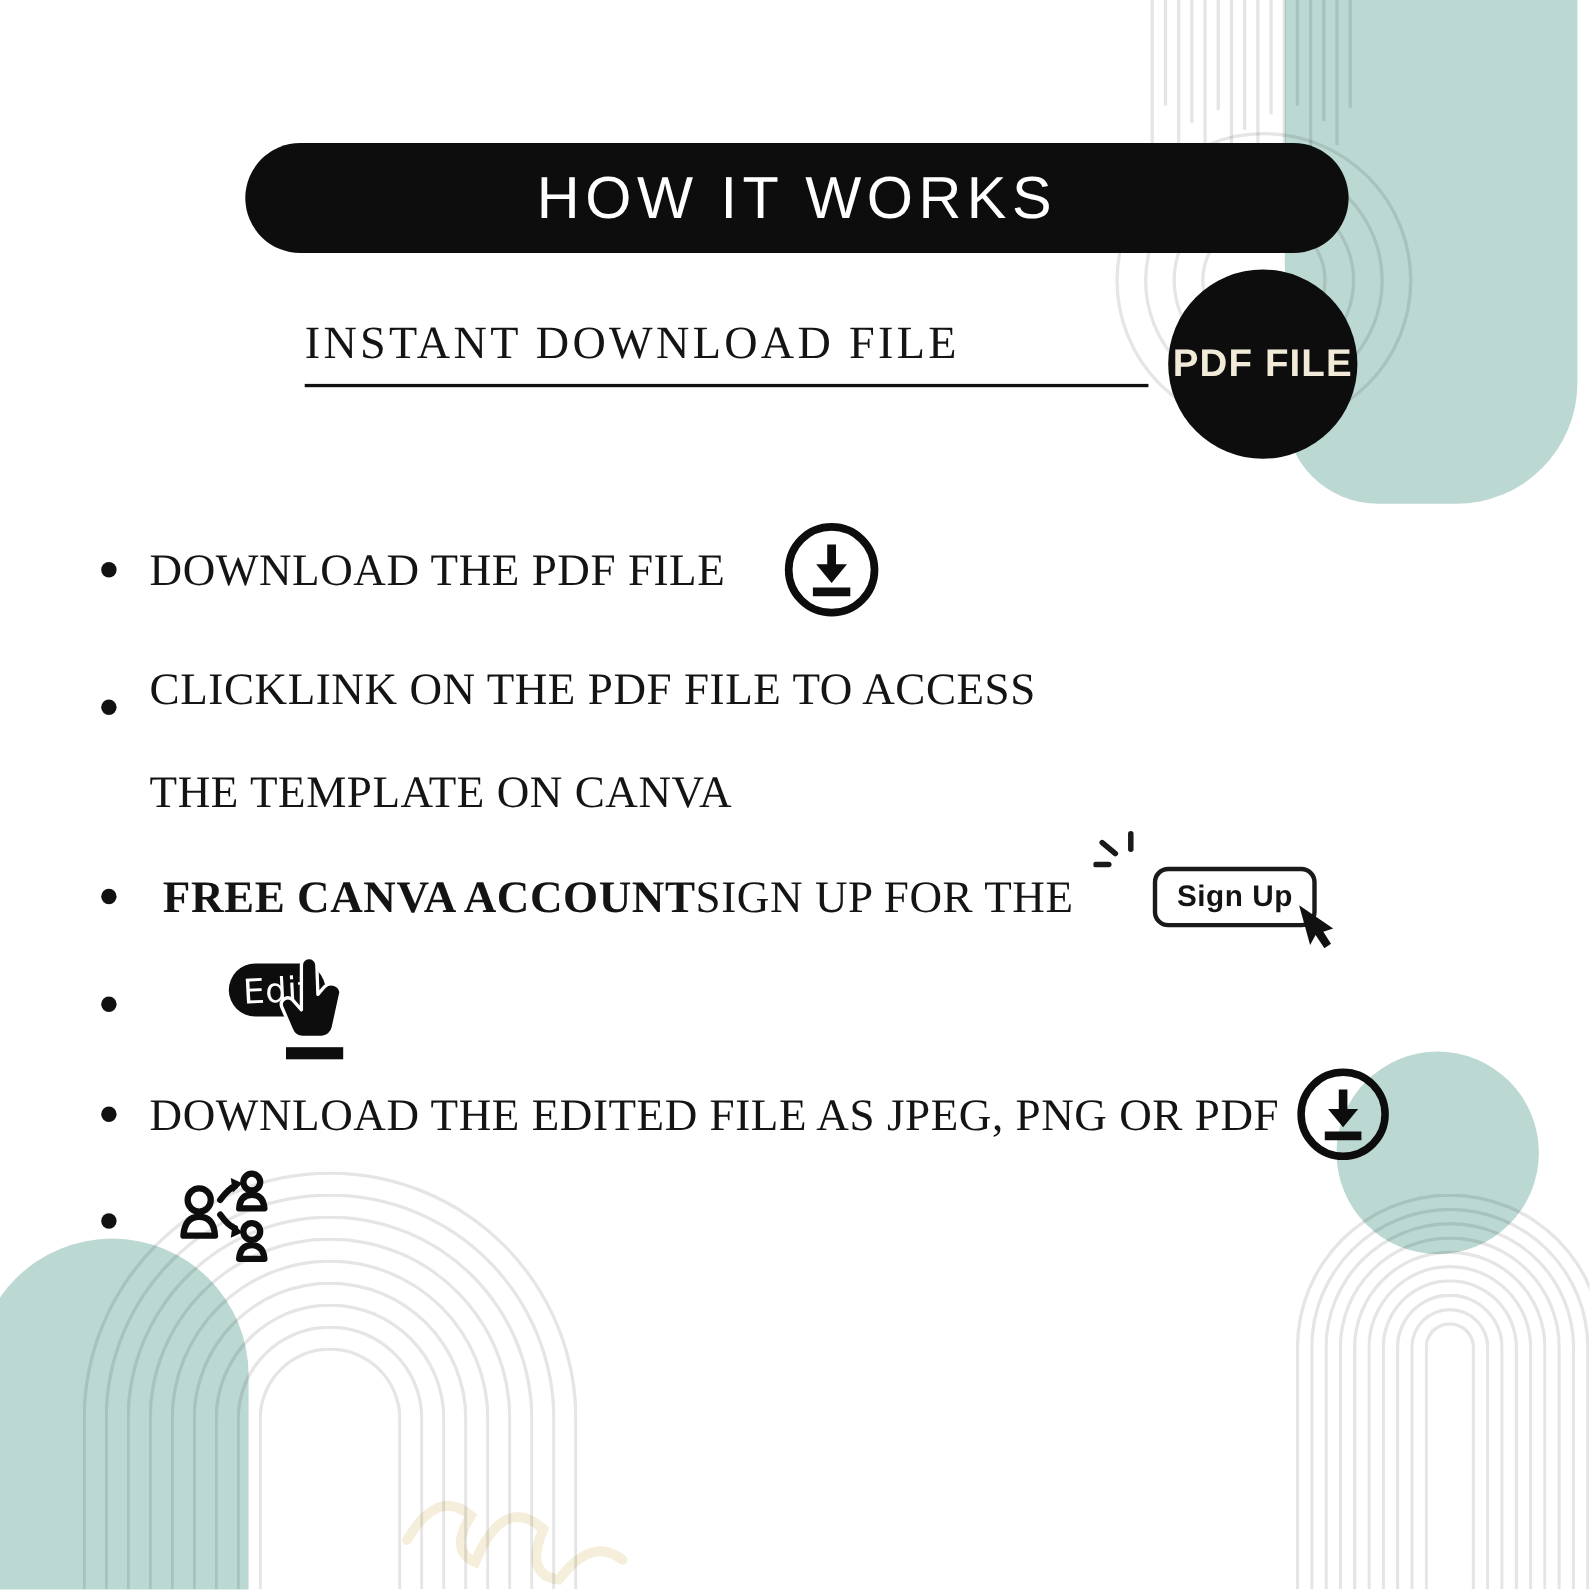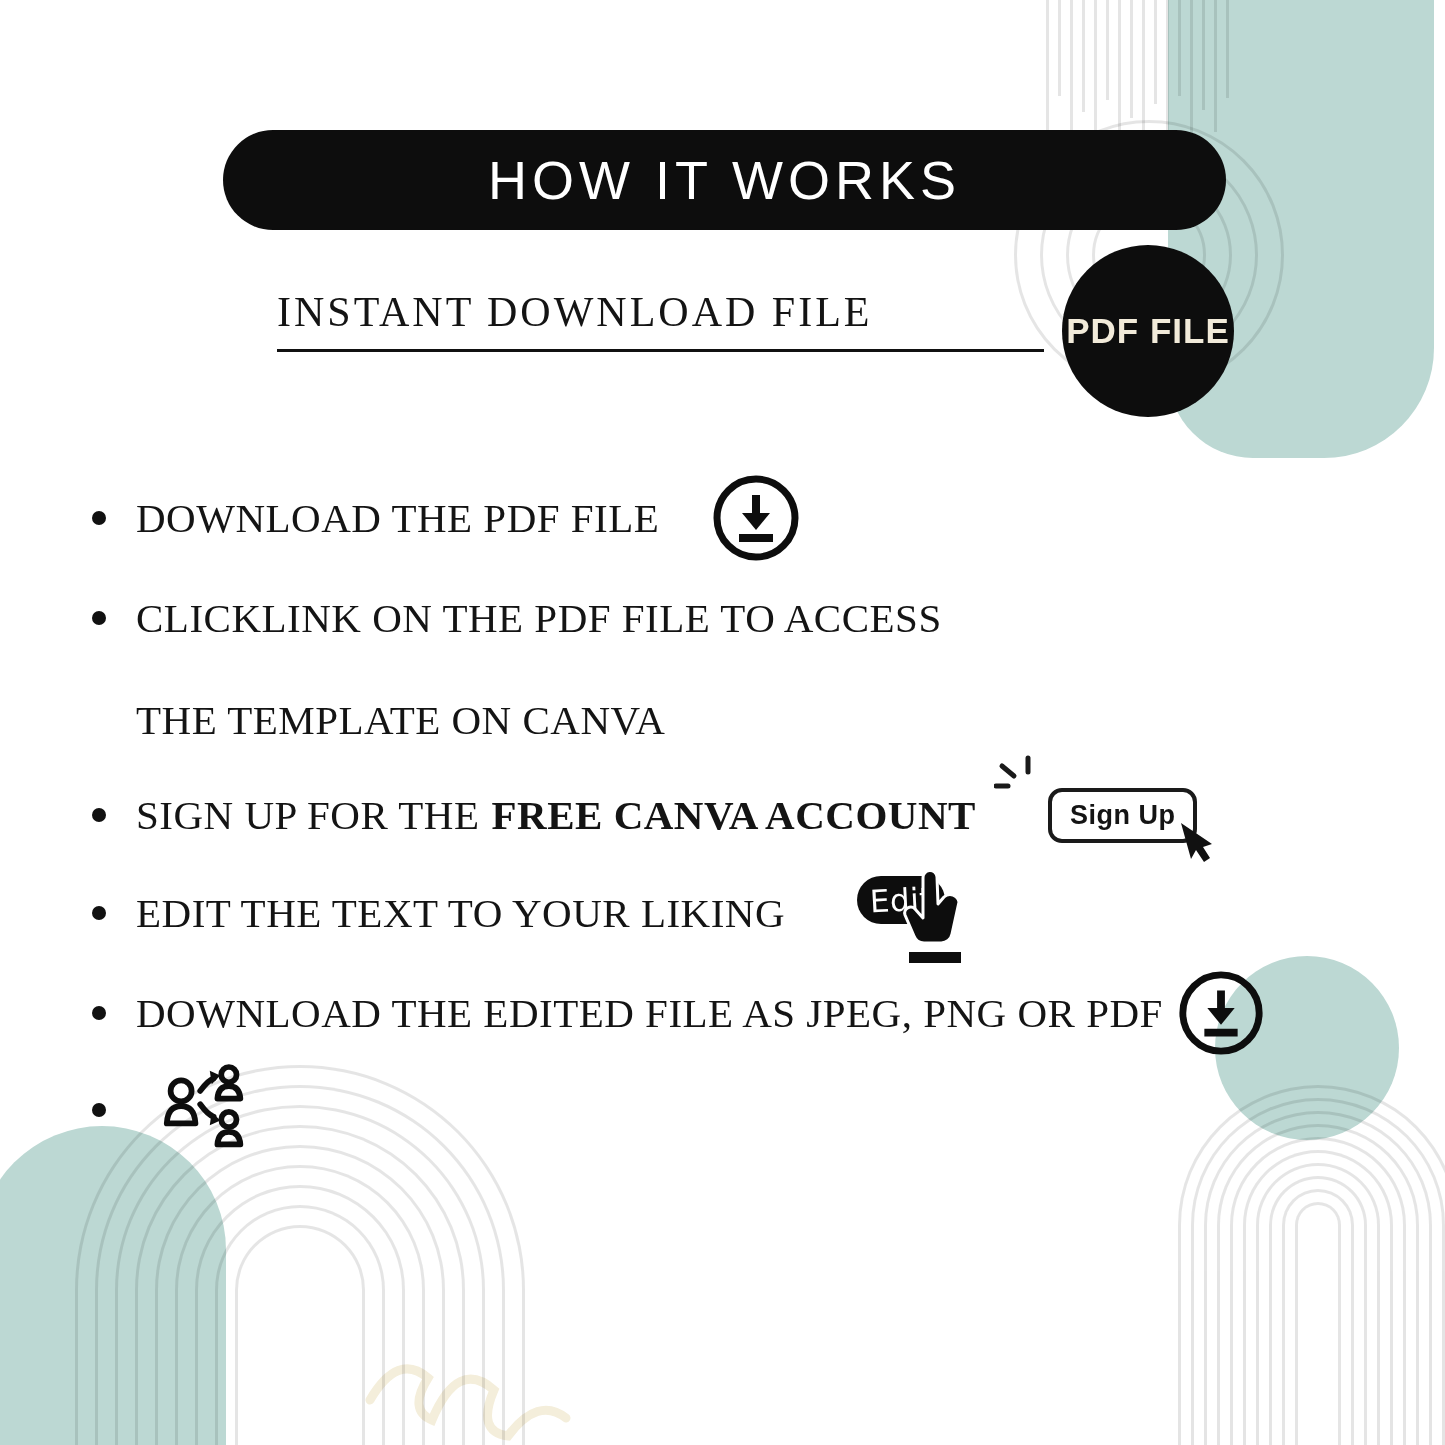--- a/index.html
+++ b/index.html
@@ -127,51 +127,50 @@
   <span class="dot"></span>
   <span class="t">DOWNLOAD THE PDF FILE</span>
   <svg class="icon-gap1" width="94" height="94" viewBox="0 0 94 94">
     <circle cx="47" cy="47" r="39" fill="none" stroke="#0d0d0d" stroke-width="7"></circle>
     <line x1="47" y1="24" x2="47" y2="46" stroke="#0d0d0d" stroke-width="8"></line>
     <polygon points="33,42 61,42 47,59" fill="#0d0d0d"></polygon>
     <line x1="30" y1="67" x2="64" y2="67" stroke="#0d0d0d" stroke-width="8"></line>
   </svg>
 </div>
 
-<div class="step" style="top:586px;">
+<div class="step" style="top:586px;align-items:flex-end;">
   <span class="dot"></span>
   <span class="t">CLICK</span>
   <span class="t">LINK ON THE PDF FILE TO ACCESS</span>
 </div>
 <div class="step cont-line" style="top:688px;">
   <span class="t">THE TEMPLATE ON CANVA</span>
 </div>
 
 <div class="step" style="top:783px;">
   <span class="dot"></span>
+  <span class="t bold">FREE CANVA ACCOUNT</span>
   <span class="t">SIGN UP FOR THE</span>
-  <span class="t bold">FREE CANVA ACCOUNT</span>
   <span class="signwrap">
     <svg class="sign-rays" width="44" height="44" viewBox="0 0 44 44">
       <g stroke="#1a1a1a" stroke-width="5" stroke-linecap="round">
         <line x1="34" y1="4" x2="34" y2="18"></line>
         <line x1="8" y1="12" x2="20" y2="22"></line>
         <line x1="2" y1="32" x2="14" y2="32"></line>
       </g>
     </svg>
     <span class="sign-btn">Sign Up</span>
     <svg class="sign-cursor" width="36" height="42" viewBox="0 0 36 42">
       <path d="M2,2 L12,38 L17,29 L25,41 L31,37 L24,26 L33,23 Z" fill="#111"></path>
     </svg>
   </span>
 </div>
 
 <div class="step" style="top:881px;">
   <span class="dot"></span>
-  <span class="t">EDIT THE TEXT TO YOUR LIKING</span>
   <span class="editwrap">
     <svg width="114" height="102" viewBox="0 0 114 102">
       <rect x="2" y="14" width="88" height="48" rx="24" fill="#0d0d0d"></rect>
       <text x="15" y="49" font-size="31" fill="#ffffff" font-family="DejaVu Sans, sans-serif" transform="rotate(-3 45 40)">Edit</text>
       <path d="M68,16 a7,7 0 0 1 14,-1 l1,27 6,-7 a9,9 0 0 1 15,5 l-7,32 a11,11 0 0 1 -11,9 h-17 a11,11 0 0 1 -10,-7 l-9,-21 a6,6 0 0 1 10,-6 l8,9 z" fill="#0d0d0d" stroke="#ffffff" stroke-width="3" stroke-linejoin="round"></path>
       <rect x="54" y="90" width="52" height="11" fill="#0d0d0d"></rect>
     </svg>
   </span>
 </div>
 

